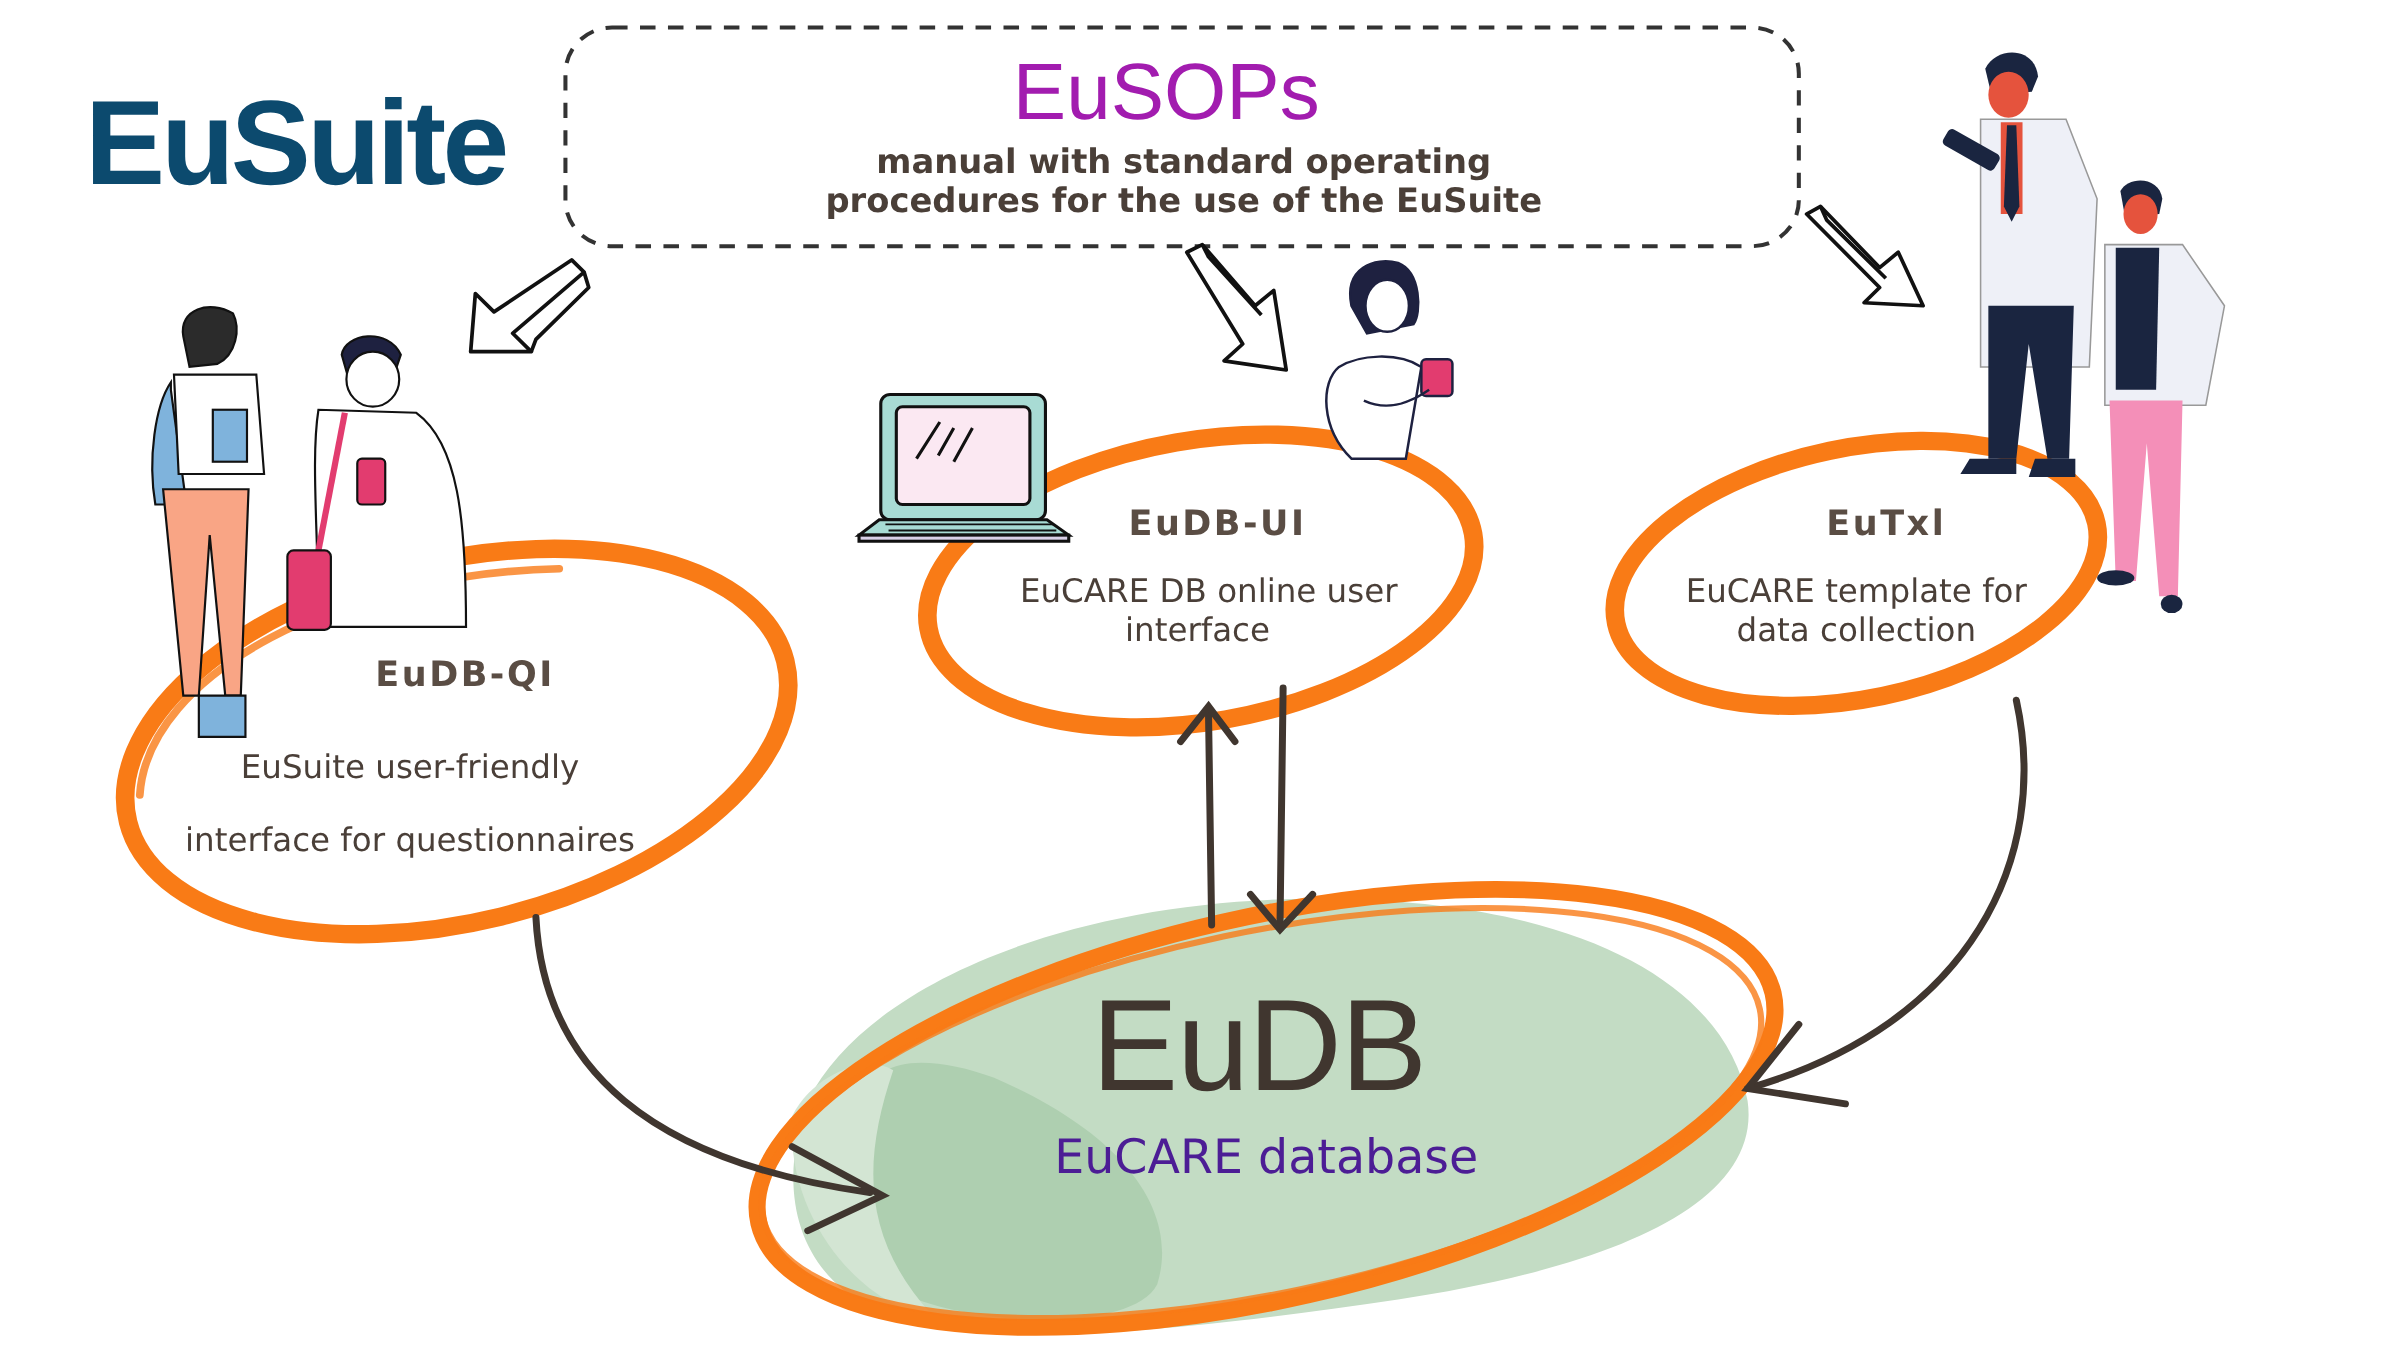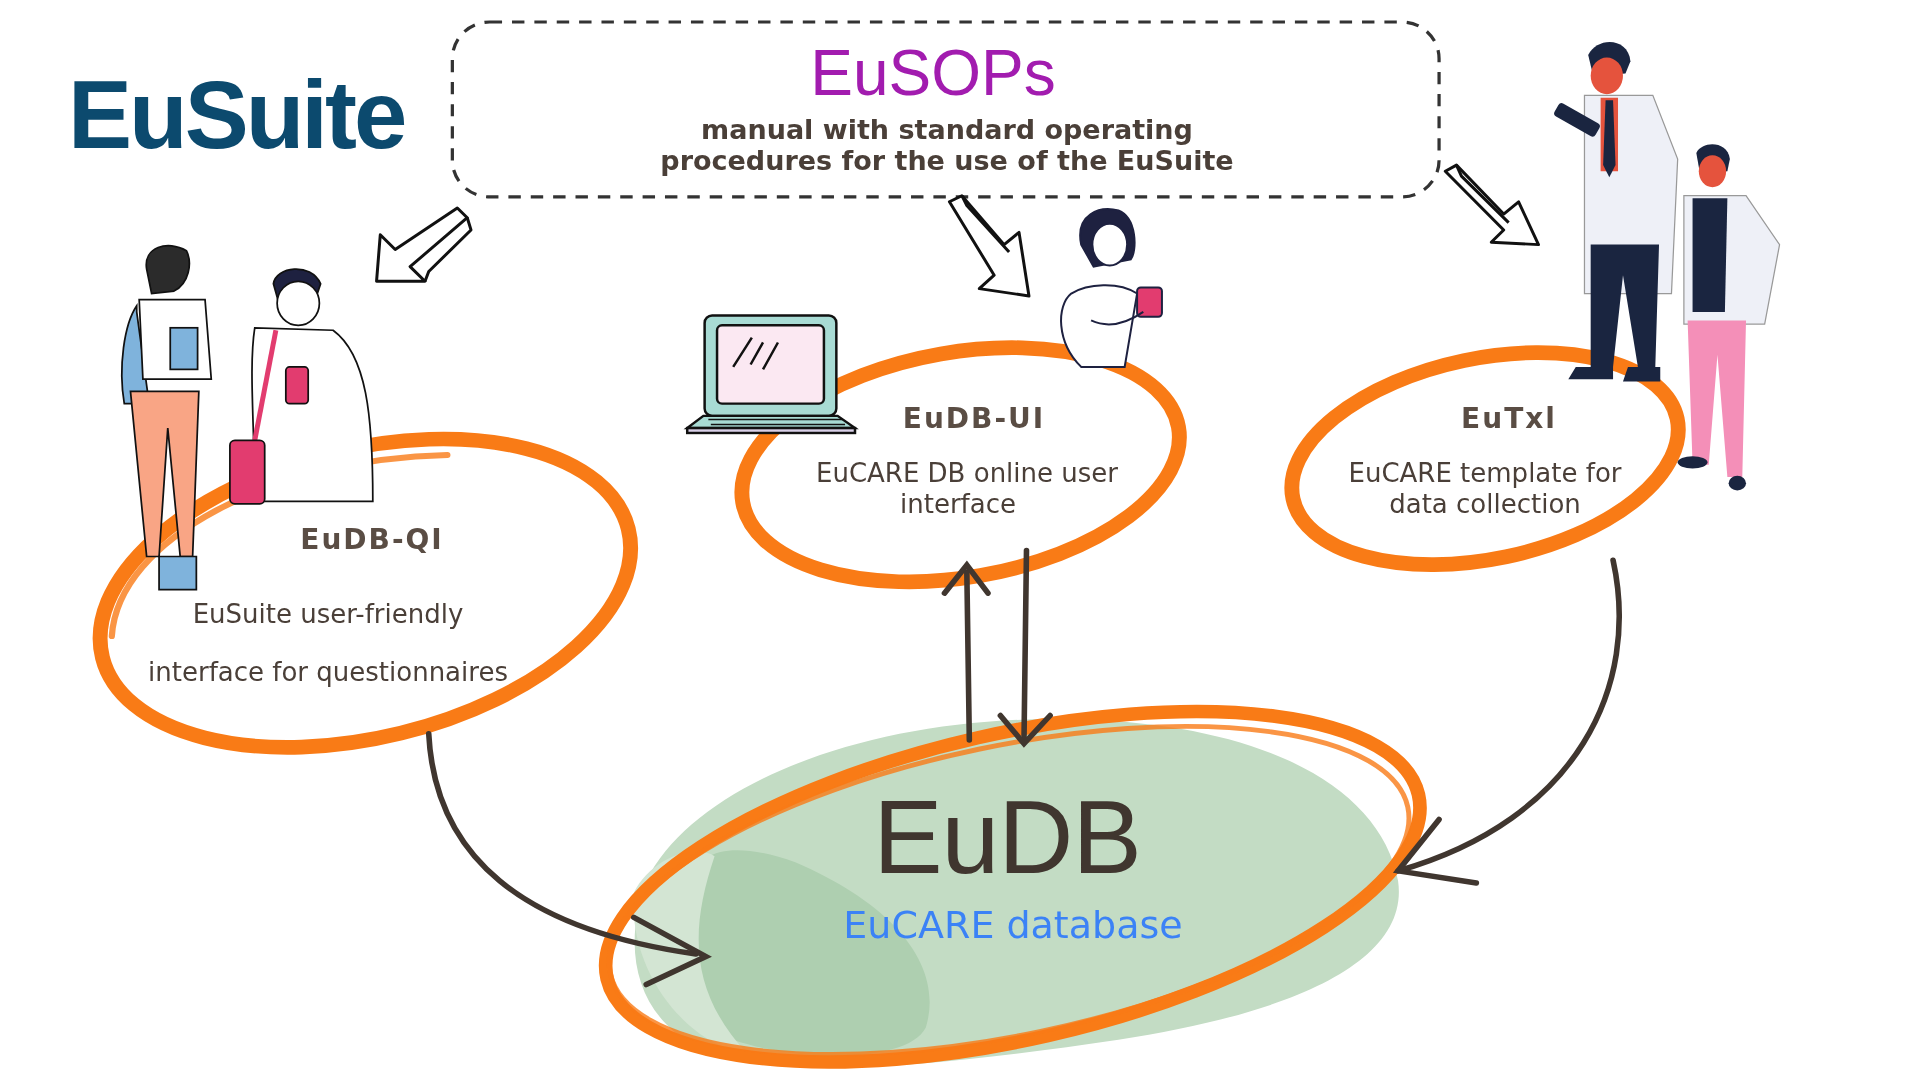--- a/index.html
+++ b/index.html
@@ -7,21 +7,21 @@
          font-family: "DejaVu Sans", "Liberation Sans", sans-serif; color: #4a3f38; }
   #art { position: absolute; left: 0; top: 0; width: 1920px; height: 1080px; }
   .txt { position: absolute; transform: translate(-50%, -50%); white-space: nowrap; text-align: center; line-height: 1.15; }
   .logo { position: absolute; left: 68px; top: 60px; font-family: "Liberation Sans", sans-serif;
           font-weight: bold; font-size: 96px; color: #0c4a6e; letter-spacing: -3px; }
   .sop-title { font-family: "Liberation Sans", sans-serif; font-size: 64px; color: #a21caf; }
   .sop-sub { font-size: 27px; color: #4a3f38; font-weight: 700; }
   .node-title { font-family: "DejaVu Sans", sans-serif; font-weight: bold; font-size: 28px; color: #5a4d44; letter-spacing: 2px; }
   .node-desc { font-size: 26px; color: #4a3f38; line-height: 1.2; }
   .db-title { font-family: "Liberation Sans", sans-serif; font-size: 104px; color: #40362f; letter-spacing: -1px; }
-  .db-sub { font-size: 38px; color: #3b82f6; }
+  .db-sub { font-size: 38px; color: #4c1d95; }
 </style>
 </head>
 <body>
 
 <svg id="art" viewBox="0 0 1545 883" preserveAspectRatio="none" xmlns="http://www.w3.org/2000/svg">
 
   <rect x="364" y="18" width="794" height="143" rx="30" ry="30" fill="none" stroke="#333" stroke-width="2.6" stroke-dasharray="10 8"></rect>
 
   <g>
     <path d="M520 720 C 560 640, 700 585, 860 588 C 1010 590, 1110 640, 1125 720 C 1135 790, 1030 830, 900 850 C 780 868, 670 880, 600 868 C 520 855, 495 790, 520 720 Z" fill="#c3dcc4"></path>

